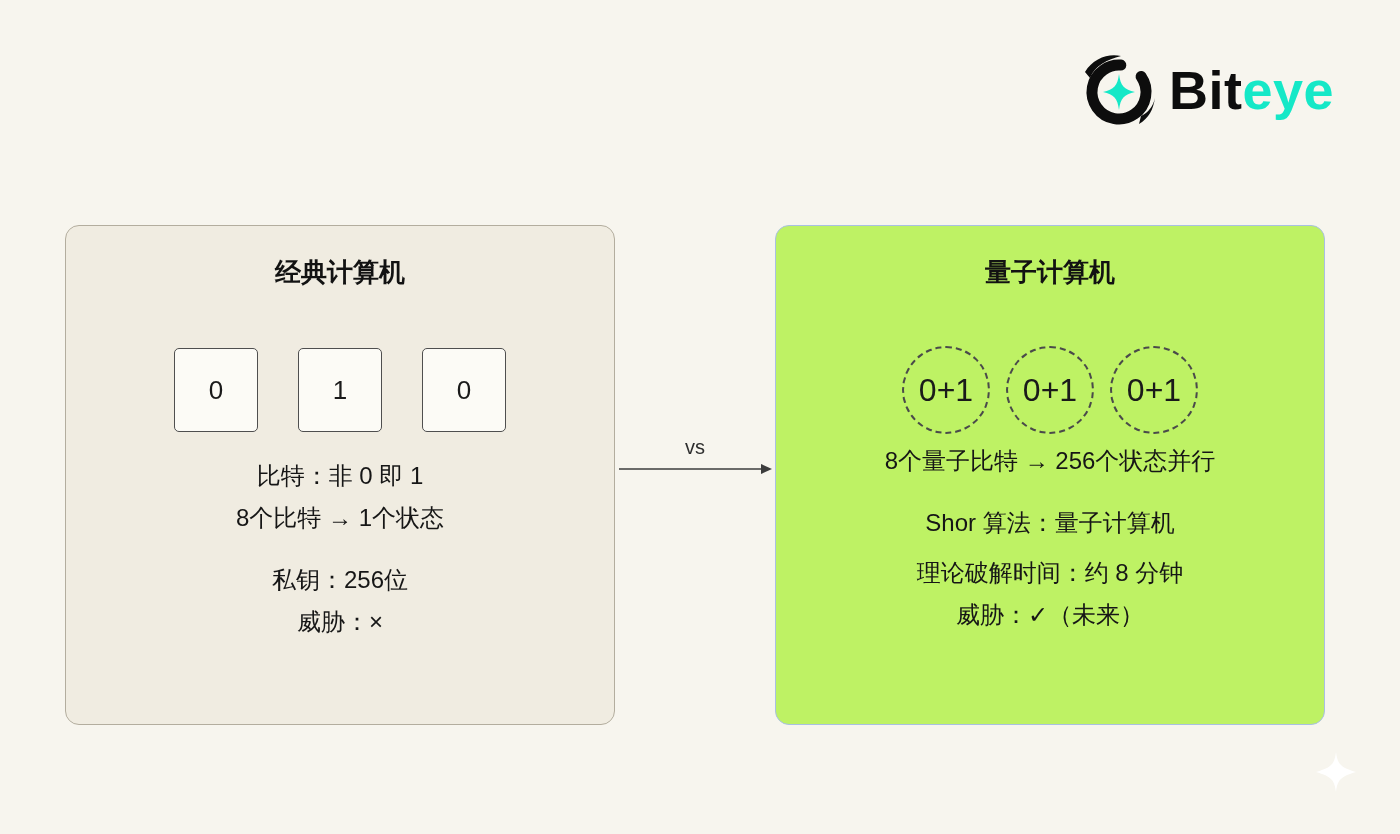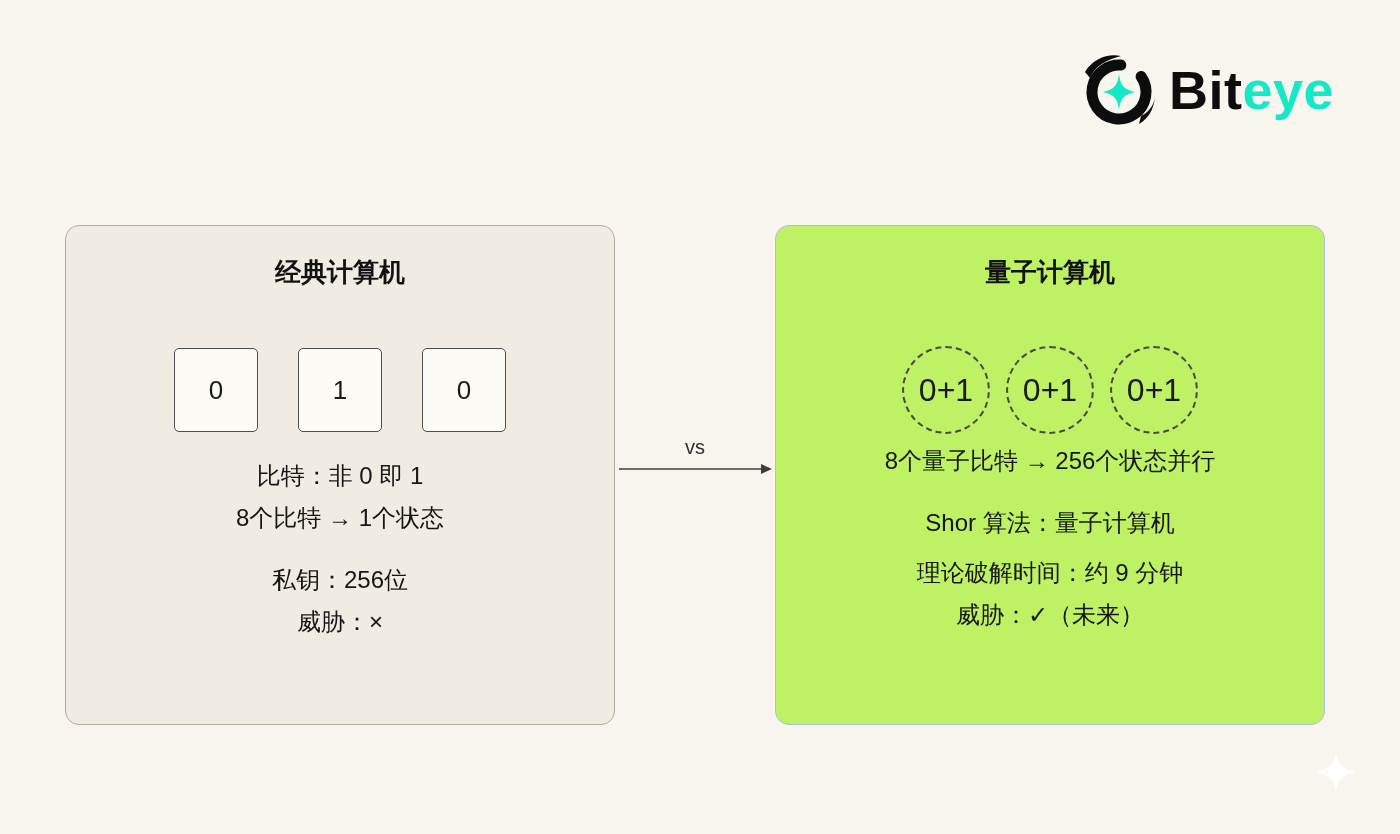--- a/index.html
+++ b/index.html
@@ -143,21 +143,21 @@
 
   <div class="card card-right">
     <h2 class="card-title">量子计算机</h2>
     <div class="units-row qubits-row">
       <div class="qubit-circle">0+1</div>
       <div class="qubit-circle">0+1</div>
       <div class="qubit-circle">0+1</div>
     </div>
     <p class="line gap-b">8个量子比特 → 256个状态并行</p>
     <p class="line gap-c">Shor 算法：量子计算机</p>
-    <p class="line gap-d">理论破解时间：约 9 分钟</p>
+    <p class="line gap-d">理论破解时间：约 8 分钟</p>
     <p class="line gap-b">威胁：✓（未来）</p>
   </div>
 
   <svg class="sparkle" viewBox="0 0 44 44" aria-hidden="true">
     <path d="M22 2 C23.5 14 26.5 17.5 42 22 C26.5 26.5 23.5 30 22 42 C20.5 30 17.5 26.5 2 22 C17.5 17.5 20.5 14 22 2 Z" fill="#ffffff"></path>
   </svg>
 
 </div>
 
 </body></html>

